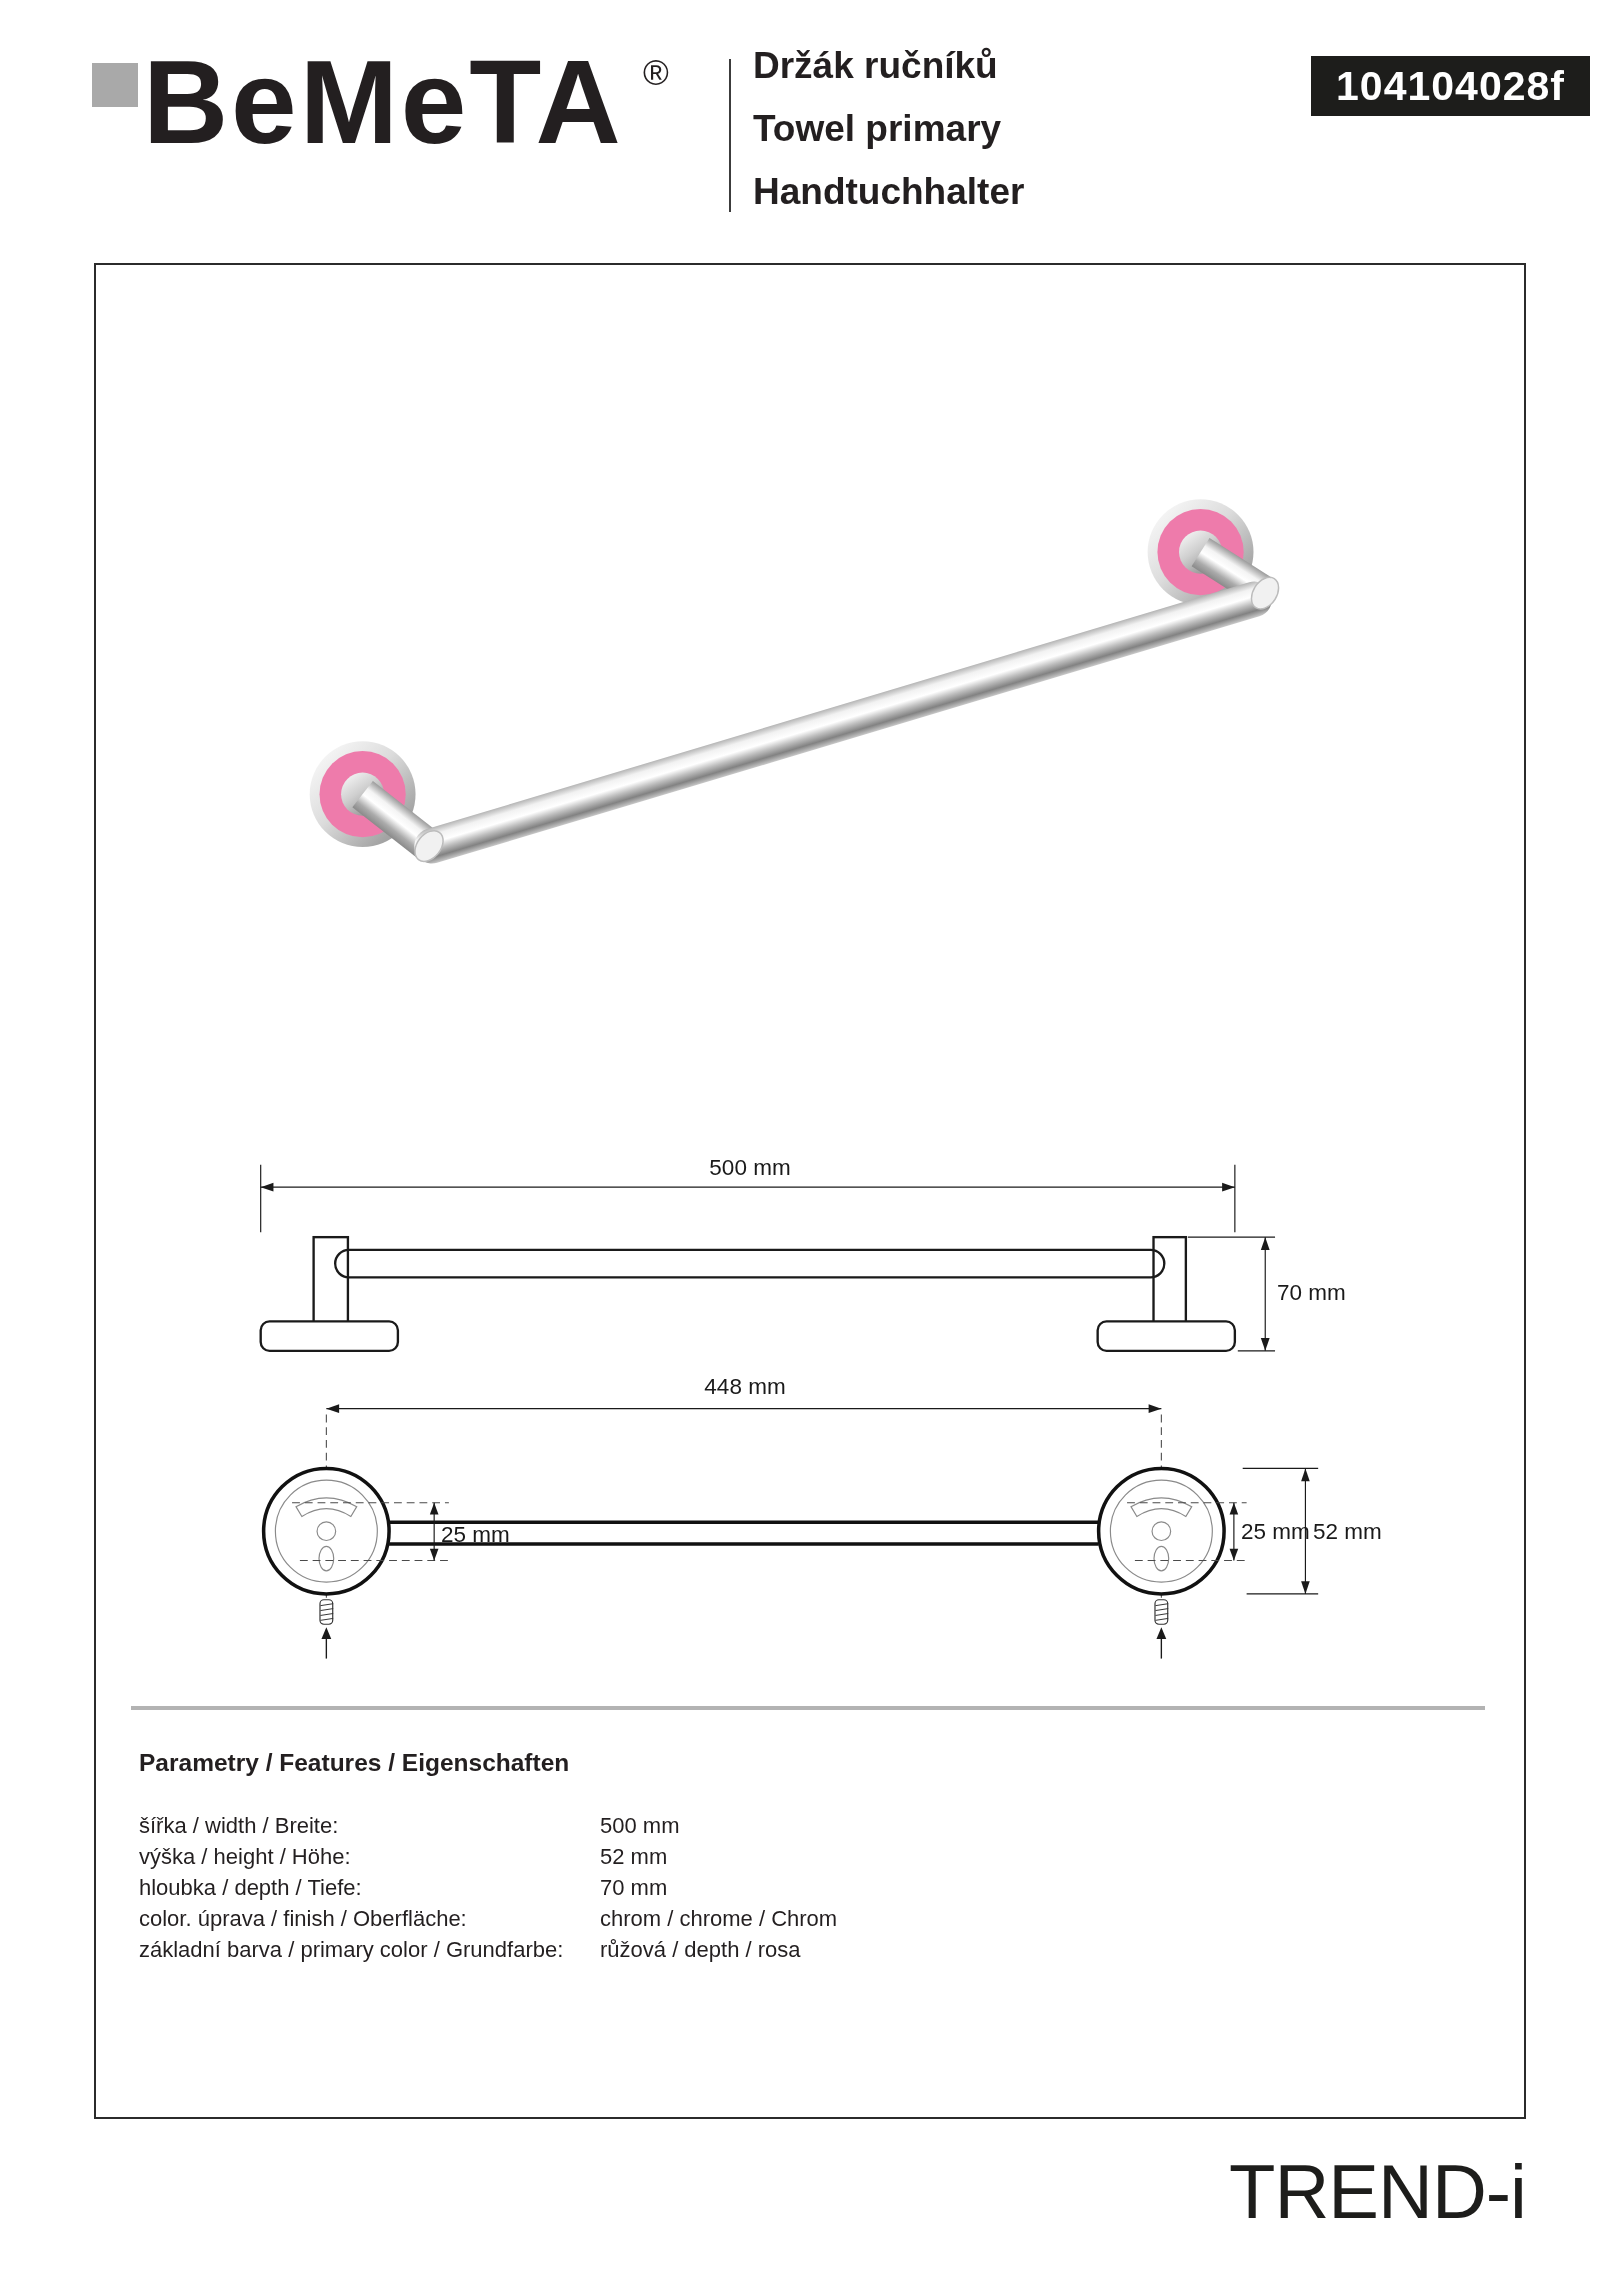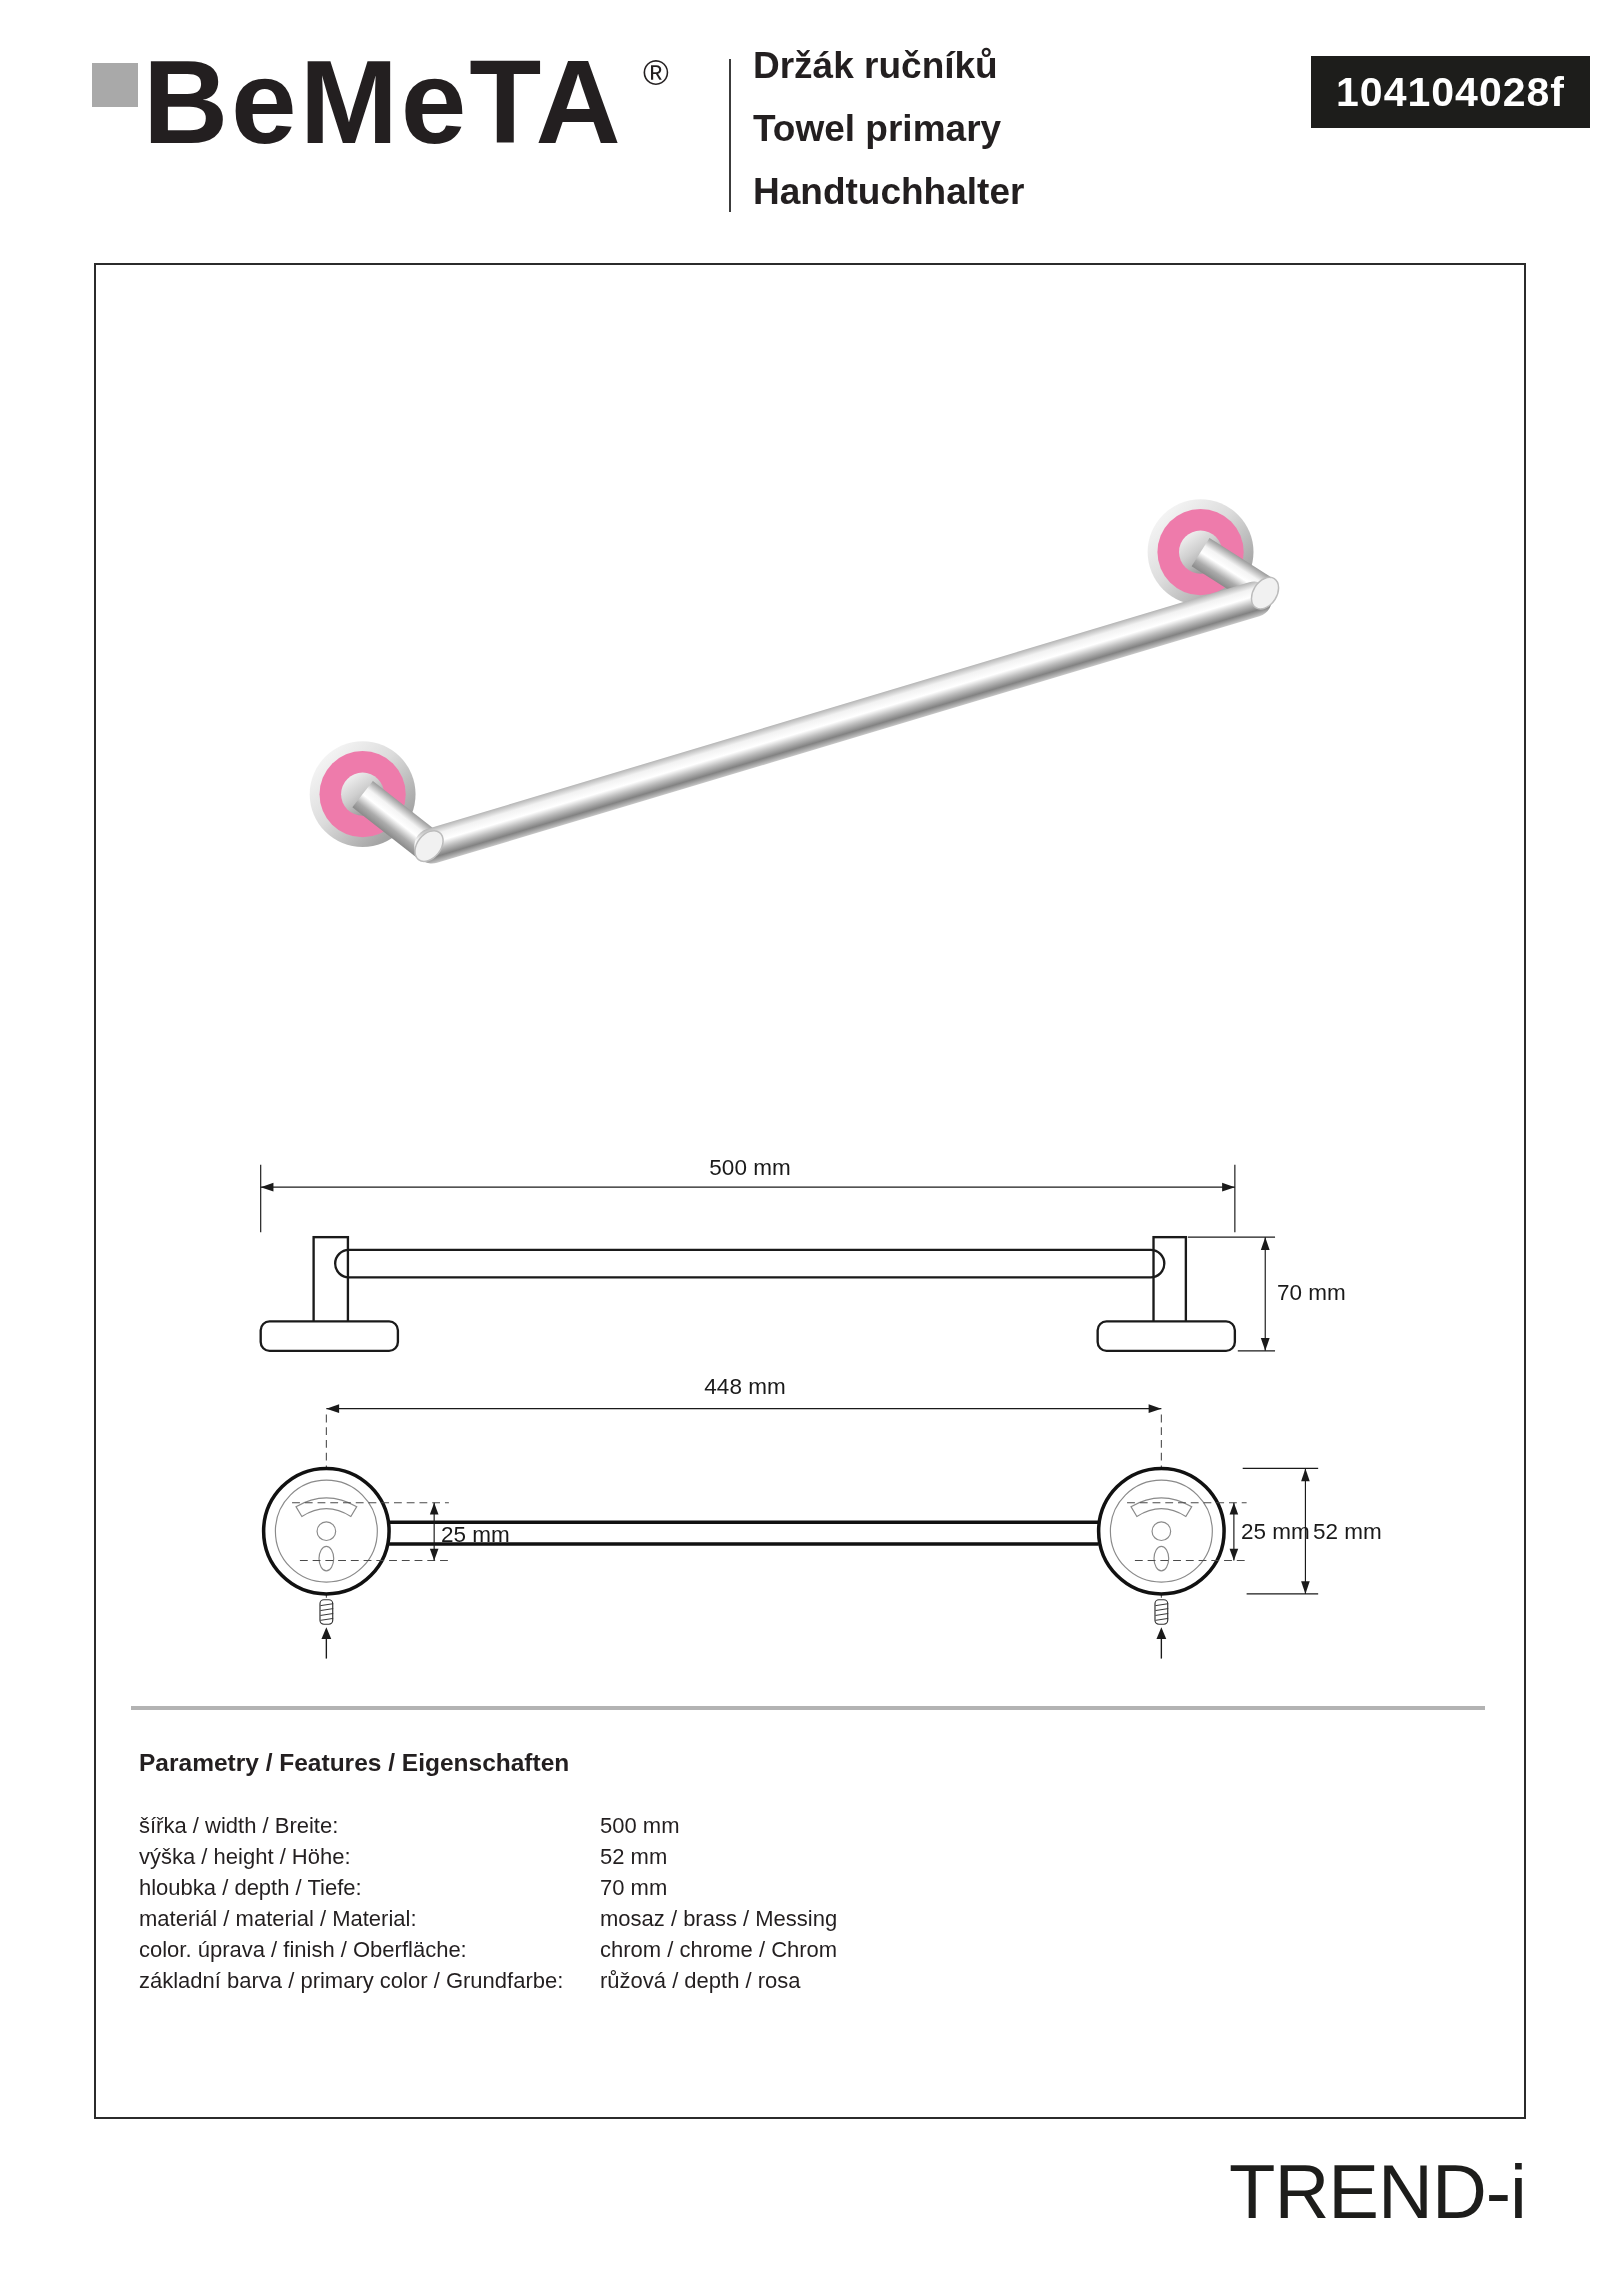--- a/index.html
+++ b/index.html
@@ -8,21 +8,21 @@
     font-family:"Liberation Sans",sans-serif;color:#231f20;
   }
   .abs{position:absolute;}
   
   .logo-square{left:92px;top:63px;width:46px;height:44px;}
   .brand{left:143px;top:43px;font-size:118px;line-height:1;font-weight:bold;letter-spacing:2.9px;color:#231f20;white-space:nowrap;}
   .regmark{left:643px;top:55px;font-size:35px;line-height:1;color:#231f20;}
   .header-divider{left:729px;top:59px;width:2px;height:153px;background:#3c3c3c;}
   .titles{left:753px;top:34px;display:flex;flex-direction:column;}
   .title-line{font-size:37px;line-height:63px;font-weight:bold;white-space:nowrap;color:#231f20;}
-  .badge{left:1311px;top:56px;width:279px;height:72px;display:flex;align-items:center;justify-content:center;}
+  .badge{left:1311px;top:56px;width:279px;height:60px;display:flex;align-items:center;justify-content:center;}
   .badge span{color:#ffffff;font-size:41px;font-weight:bold;letter-spacing:1px;}
   
   .main-box{left:94px;top:263px;width:1432px;height:1856px;border:2px solid #2b2b2b;box-sizing:border-box;}
   .art{left:0;top:0;width:1621px;height:2293px;pointer-events:none;}
   
   .dim-label{font-size:22.5px;color:#1a1a1a;white-space:nowrap;}
   .ctr{transform:translate(-50%,-50%);}
   .vctr{transform:translate(0,-50%);}
   
   .sep-line{left:131px;top:1706px;width:1354px;height:3.9px;background:#b3b3b3;}
@@ -224,24 +224,20 @@
     </div>
     <div class="spec-row">
       <div class="spec-label">výška / height / Höhe:</div>
       <div class="spec-value">52 mm</div>
     </div>
     <div class="spec-row">
       <div class="spec-label">hloubka / depth / Tiefe:</div>
       <div class="spec-value">70 mm</div>
     </div>
     <div class="spec-row">
-      <div class="spec-label">materiál / material / Material:</div>
-      <div class="spec-value">mosaz / brass / Messing</div>
-    </div>
-    <div class="spec-row">
       <div class="spec-label">color. úprava / finish / Oberfläche:</div>
       <div class="spec-value">chrom / chrome / Chrom</div>
     </div>
     <div class="spec-row">
       <div class="spec-label">základní barva / primary color / Grundfarbe:</div>
       <div class="spec-value">růžová / depth / rosa</div>
     </div>
   </div>
 
   <div class="abs series">TREND-i</div>

